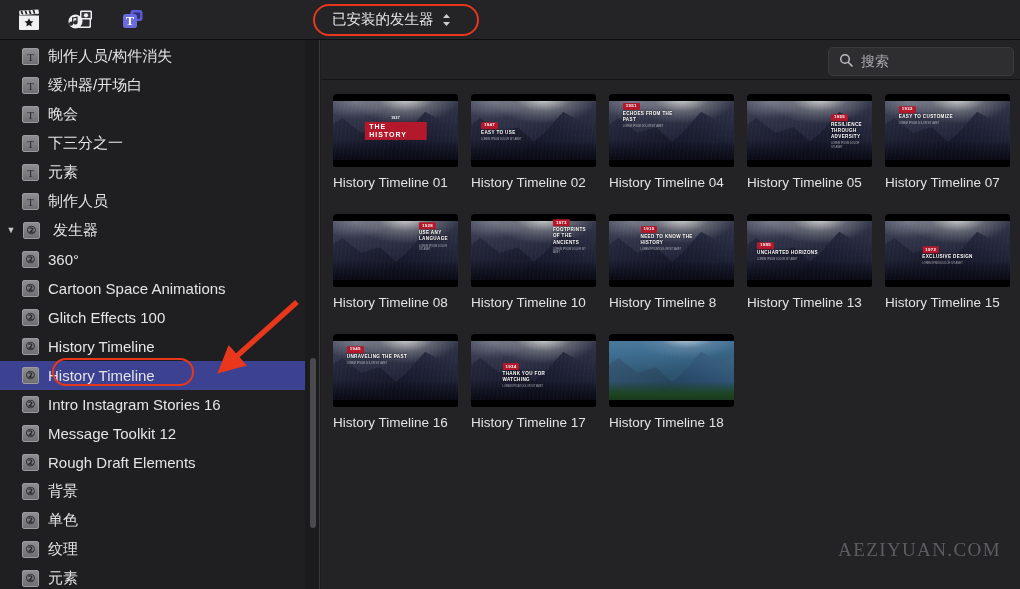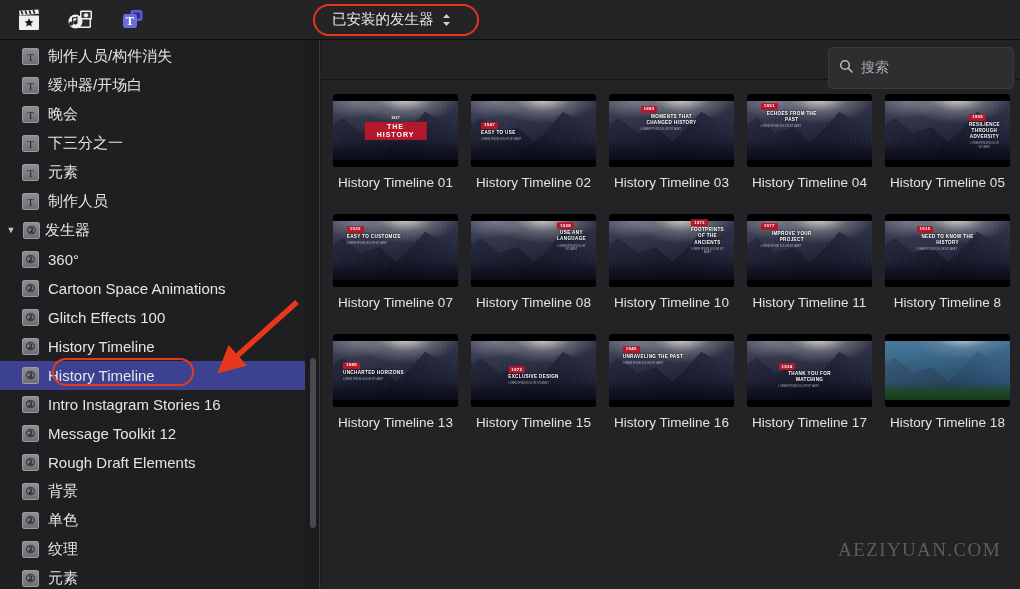--- a/index.html
+++ b/index.html
@@ -64,21 +64,21 @@
     border-radius: 2px;
     display: flex; align-items: center; justify-content: center;
     font-size: 11px; font-weight: bold;
     background: linear-gradient(#8d8d92, #6e6e73);
     color: #2a2a2d;
     border: 1px solid #9a9a9f;
     font-family: "Liberation Serif", serif;
   }
   .badge.t { font-family: "Liberation Serif", serif; font-weight: normal; }
   .side-label { overflow: hidden; text-overflow: ellipsis; }
-  .side-row.group .side-label { margin-left: 0; }
+  .side-row.group .side-label { margin-left: 8px; }
 
   .side-scroll {
     position: absolute; right: 3px; top: 318px; width: 6px; height: 170px;
     background: #4a4a4e; border-radius: 3px;
   }
   .side-gutter {
     position: absolute; right: 0; top: 0; width: 14px; height: 549px;
     background: #1b1b1d;
   }
 
@@ -92,27 +92,27 @@
   .content {
     position: absolute; left: 321px; top: 40px; width: 699px; height: 549px;
     background: #232325;
     overflow: hidden;
   }
   .content-top {
     position: relative; height: 40px; background: #232325;
     border-bottom: 1px solid #141416;
   }
   .search {
-    position: absolute; right: 6px; top: 7px; width: 186px; height: 42px;
+    position: absolute; right: 6px; top: 7px; width: 186px; height: 29px;
     background: #2e2e31; border: 1px solid #3b3b3e; border-radius: 5px;
     display: flex; align-items: center; gap: 8px; padding-left: 10px;
   }
   .search-text { color: #a9a9ae; font-size: 14px; }
 
-  .grid-wrap { position: relative; height: 509px; padding: 14px 4px 0 12px; text-align: center; }
+  .grid-wrap { position: relative; height: 509px; padding: 14px 4px 0 12px; }
   .grid {
     display: grid;
     grid-template-columns: repeat(5, 138px);
     column-gap: 0px;
     row-gap: 0px;
   }
   .cell { width: 138px; height: 120px; }
   .thumb {
     width: 125px; height: 73px; border-radius: 3px;
     position: relative; overflow: hidden;
@@ -394,37 +394,20 @@
           </div>
           <div class="cell">
             <div class="thumb">
               <div class="sky"></div>
               <div class="ridge-l"></div>
               <div class="ridge-r"></div>
               <div class="valley"></div>
               <div class="grain"></div>
               <div class="bar-top"></div>
               <div class="bar-bot"></div>
-              <div class="ovl" style="left: 50%; top: 34%; transform: translate(-50%, -50%); align-items: flex-start;">
-                <div class="yr">1883</div>
-                <div class="ttl">MOMENTS THAT CHANGED HISTORY</div>
-                <div class="sub">LOREM IPSUM DOLOR SIT AMET</div>
-              </div>
-            </div>
-            <div class="caption">History Timeline 03</div>
-          </div>
-          <div class="cell">
-            <div class="thumb">
-              <div class="sky"></div>
-              <div class="ridge-l"></div>
-              <div class="ridge-r"></div>
-              <div class="valley"></div>
-              <div class="grain"></div>
-              <div class="bar-top"></div>
-              <div class="bar-bot"></div>
               <div class="ovl" style="left: 11%; top: 30%; transform: translate(0px, -50%); align-items: flex-start;">
                 <div class="yr">1951</div>
                 <div class="ttl">ECHOES FROM THE PAST</div>
                 <div class="sub">LOREM IPSUM DOLOR SIT AMET</div>
               </div>
             </div>
             <div class="caption">History Timeline 04</div>
           </div>
           <div class="cell">
             <div class="thumb">
@@ -486,37 +469,20 @@
               <div class="grain"></div>
               <div class="bar-top"></div>
               <div class="bar-bot"></div>
               <div class="ovl" style="left: 92%; top: 32%; transform: translate(-100%, -50%); align-items: flex-end;">
                 <div class="yr">1973</div>
                 <div class="ttl">FOOTPRINTS OF THE ANCIENTS</div>
                 <div class="sub">LOREM IPSUM DOLOR SIT AMET</div>
               </div>
             </div>
             <div class="caption">History Timeline 10</div>
-          </div>
-          <div class="cell">
-            <div class="thumb">
-              <div class="sky"></div>
-              <div class="ridge-l"></div>
-              <div class="ridge-r"></div>
-              <div class="valley"></div>
-              <div class="grain"></div>
-              <div class="bar-top"></div>
-              <div class="bar-bot"></div>
-              <div class="ovl" style="left: 11%; top: 30%; transform: translate(0px, -50%); align-items: flex-start;">
-                <div class="yr">1977</div>
-                <div class="ttl">IMPROVE YOUR PROJECT</div>
-                <div class="sub">LOREM IPSUM DOLOR SIT AMET</div>
-              </div>
-            </div>
-            <div class="caption">History Timeline 11</div>
           </div>
           <div class="cell">
             <div class="thumb">
               <div class="sky"></div>
               <div class="ridge-l"></div>
               <div class="ridge-r"></div>
               <div class="valley"></div>
               <div class="grain"></div>
               <div class="bar-top"></div>
               <div class="bar-bot"></div>

